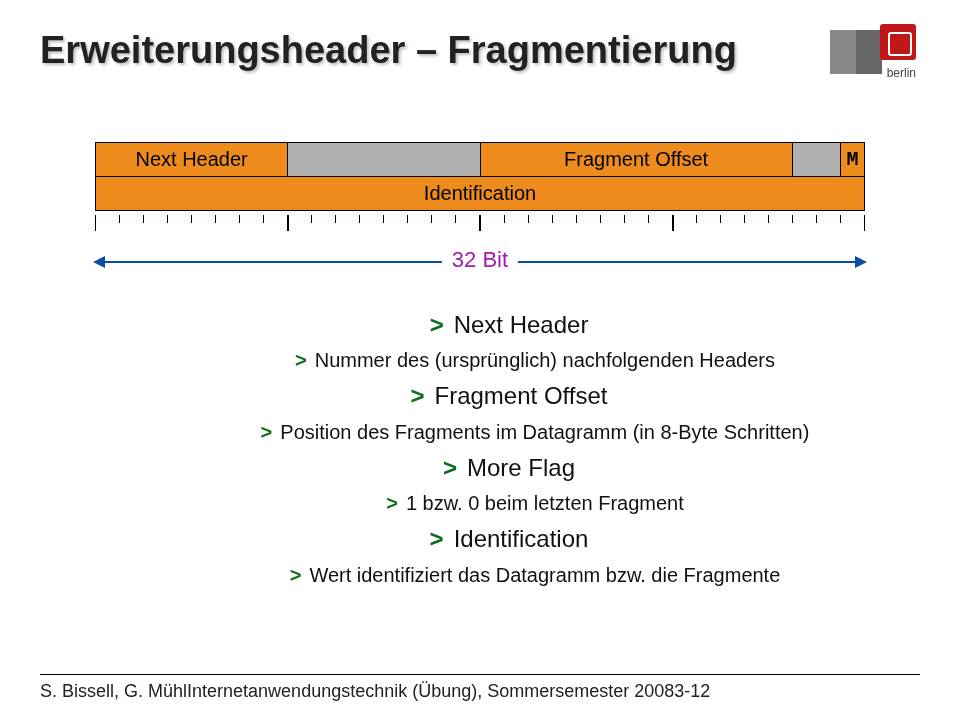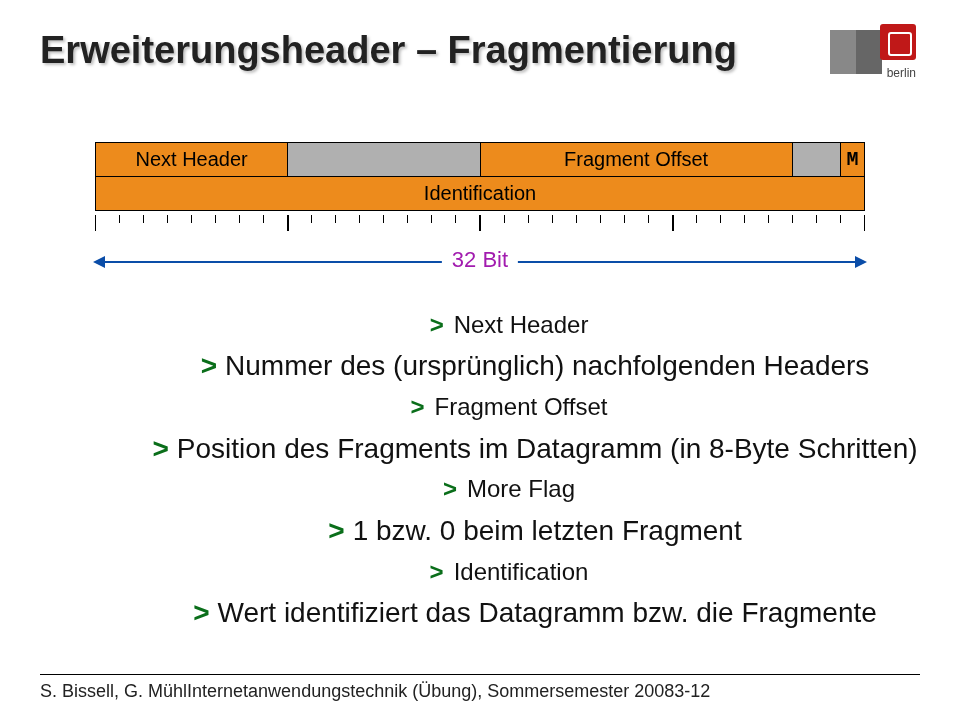--- a/index.html
+++ b/index.html
@@ -26,21 +26,21 @@
 
   .arrow-row { width:770px; margin-top:18px; position:relative; height:34px; }
   .arrow-line { position:absolute; left:0; right:0; top:8px; height:2px; background:#0a4da8; }
   .arrow-line::before, .arrow-line::after { content:""; position:absolute; top:-5px; width:0; height:0; border-top:6px solid transparent; border-bottom:6px solid transparent; }
   .arrow-line::before { left:-2px; border-right:12px solid #0a4da8; }
   .arrow-line::after { right:-2px; border-left:12px solid #0a4da8; }
   .arrow-label { position:absolute; left:50%; transform:translateX(-50%); top:-6px; background:#fff; padding:0 10px; font-size:22px; color:#a21caf; }
 
   .bullets { margin: 22px 0 0 58px; font-size: 24px; color:#111; line-height:1.35;text-align:center; }
   .b1 { margin-bottom: 6px; }
-  .b2 { margin-left: 52px; font-size: 28px; margin-bottom: 6px; }
+  .b2 { margin-left: 52px; font-size: 20px; margin-bottom: 6px; }
   .gt { color:#0a6e1a; font-weight:bold; margin-right:10px; }
   .gt2 { color:#0a6e1a; font-weight:bold; margin-right:8px; }
 
   .footer { position:absolute; left:40px; right:40px; bottom:18px; border-top:1px solid #000; padding-top:6px; display:flex; font-size:18px; color:#222; }
 </style>
 </head>
 <body>
 
 <div class="slide">
 

